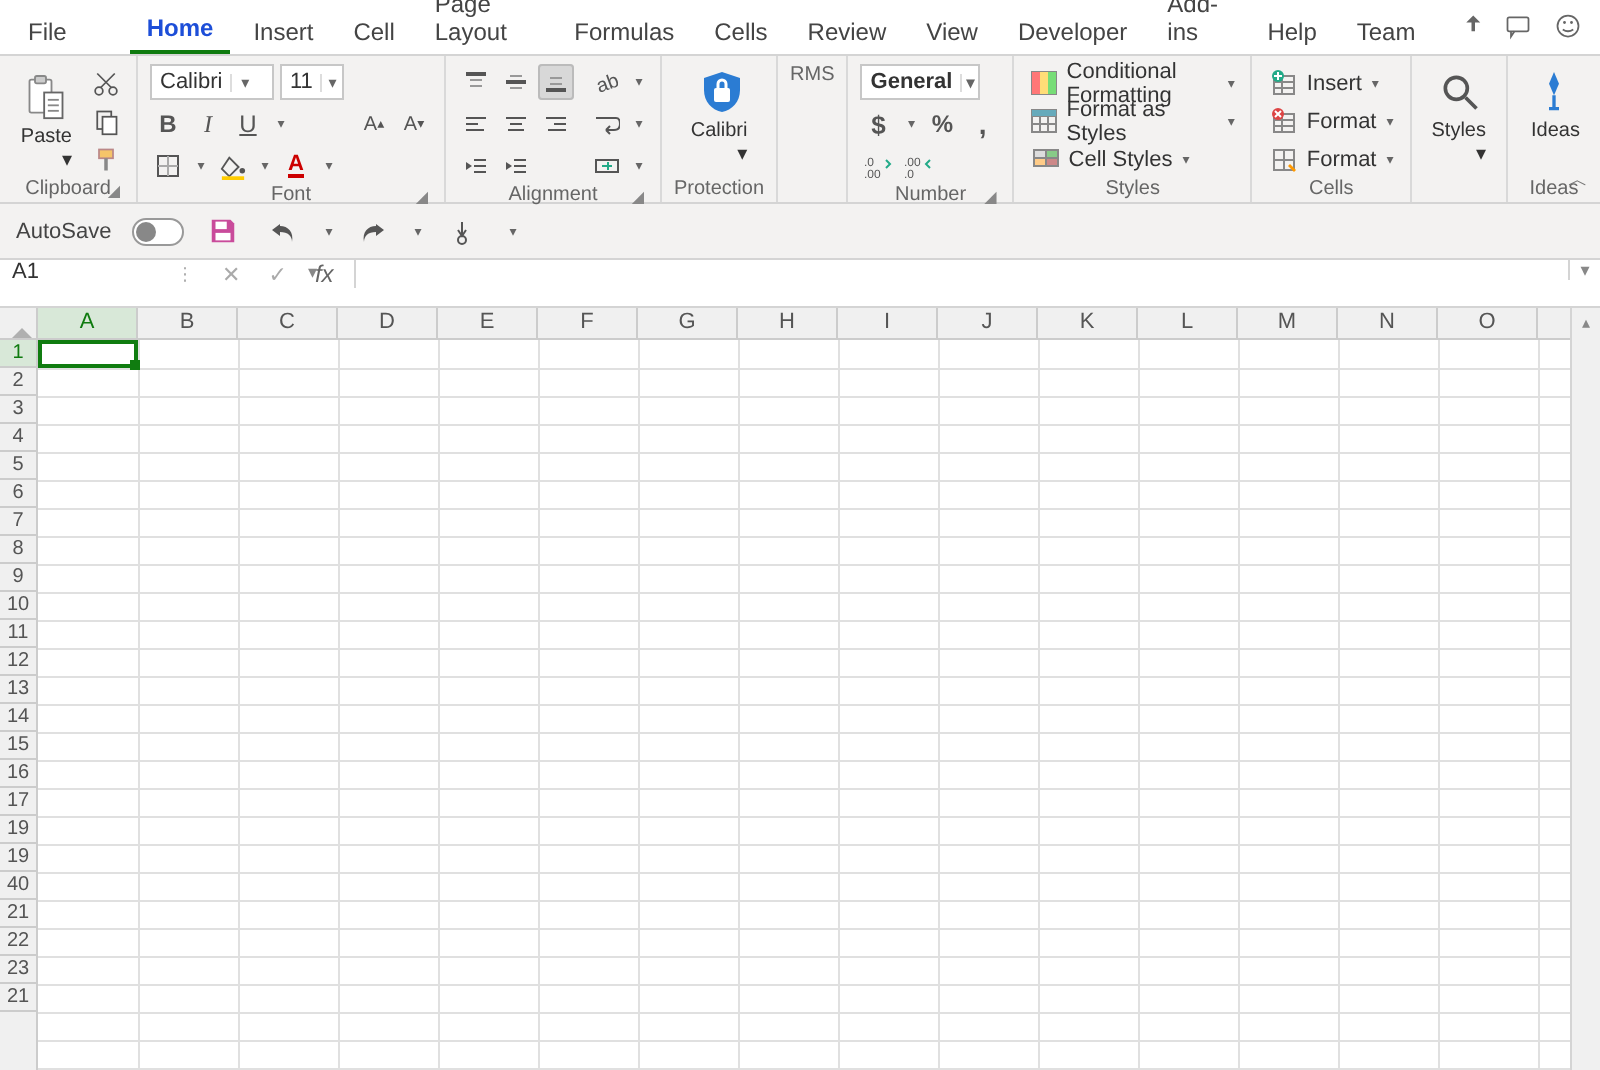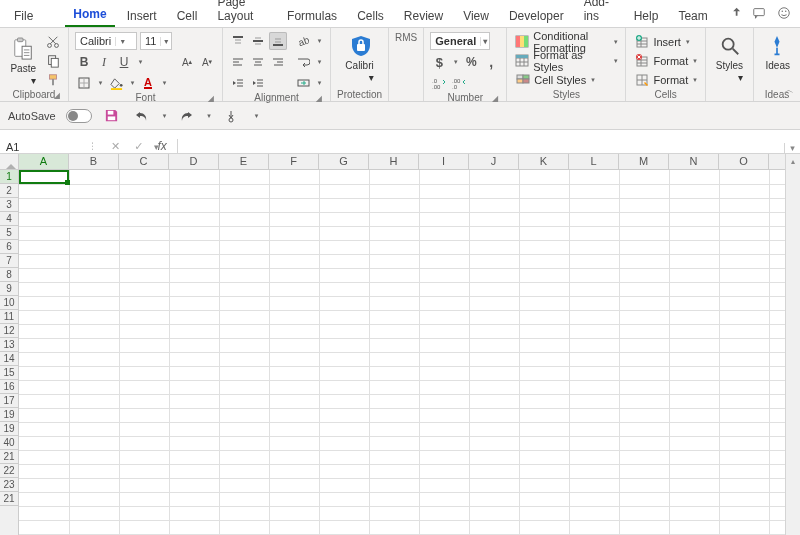--- a/index.html
+++ b/index.html
@@ -32,21 +32,21 @@
 .selwrap .dd{width:14px;text-align:center;color:#666;font-size:8px;border-left:1px solid #ddd;}
 .linkbtn{display:flex;align-items:center;gap:4px;font-size:11px;color:#333;cursor:pointer;padding:0 2px;height:16px;}
 .linkbtn .ic{width:15px;height:14px;display:flex;align-items:center;justify-content:center;}
 .collapse{position:absolute;right:6px;bottom:4px;font-size:10px;color:#777;cursor:pointer;}
 
 .qat{height:28px;background:#f3f2f1;display:flex;align-items:center;padding:0 8px;gap:10px;border-bottom:1px solid #d4d4d4;font-size:11px;color:#444;}
 .qat .toggle{width:26px;height:14px;border:1px solid #999;border-radius:7px;display:flex;align-items:center;padding:1px;background:#fff;}
 .qat .toggle .knob{width:10px;height:10px;border-radius:50%;background:#888;}
 .qat .qbtn{width:20px;height:20px;display:flex;align-items:center;justify-content:center;cursor:pointer;}
 
-.fbar{height:24px;background:#fff;border-bottom:1px solid #d4d4d4;display:flex;align-items:flex-end;}
+.fbar{height:24px;background:#fff;border-bottom:1px solid #d4d4d4;display:flex;align-items:flex-start;}
 .namebox{width:78px;border-right:1px solid #d4d4d4;display:flex;align-items:center;}
 .namebox input{flex:1;border:none;outline:none;padding:0 6px;font-size:11px;color:#333;}
 .namebox .dd{width:14px;color:#888;font-size:9px;text-align:center;}
 .fxbtns{display:flex;align-items:center;border-right:1px solid #d4d4d4;padding:0 10px;gap:14px;color:#aaa;font-size:11px;}
 .fxbtns .fx{font-style:italic;font-size:12px;color:#666;}
 .formula{flex:1;}
 .formula input{width:100%;height:100%;border:none;outline:none;padding:0 6px;font-size:11px;}
 .fbar .exp{width:16px;border-left:1px solid #d4d4d4;color:#888;font-size:9px;display:flex;align-items:center;justify-content:center;}
 
 .gridwrap{flex:1;display:flex;background:#fff;}

